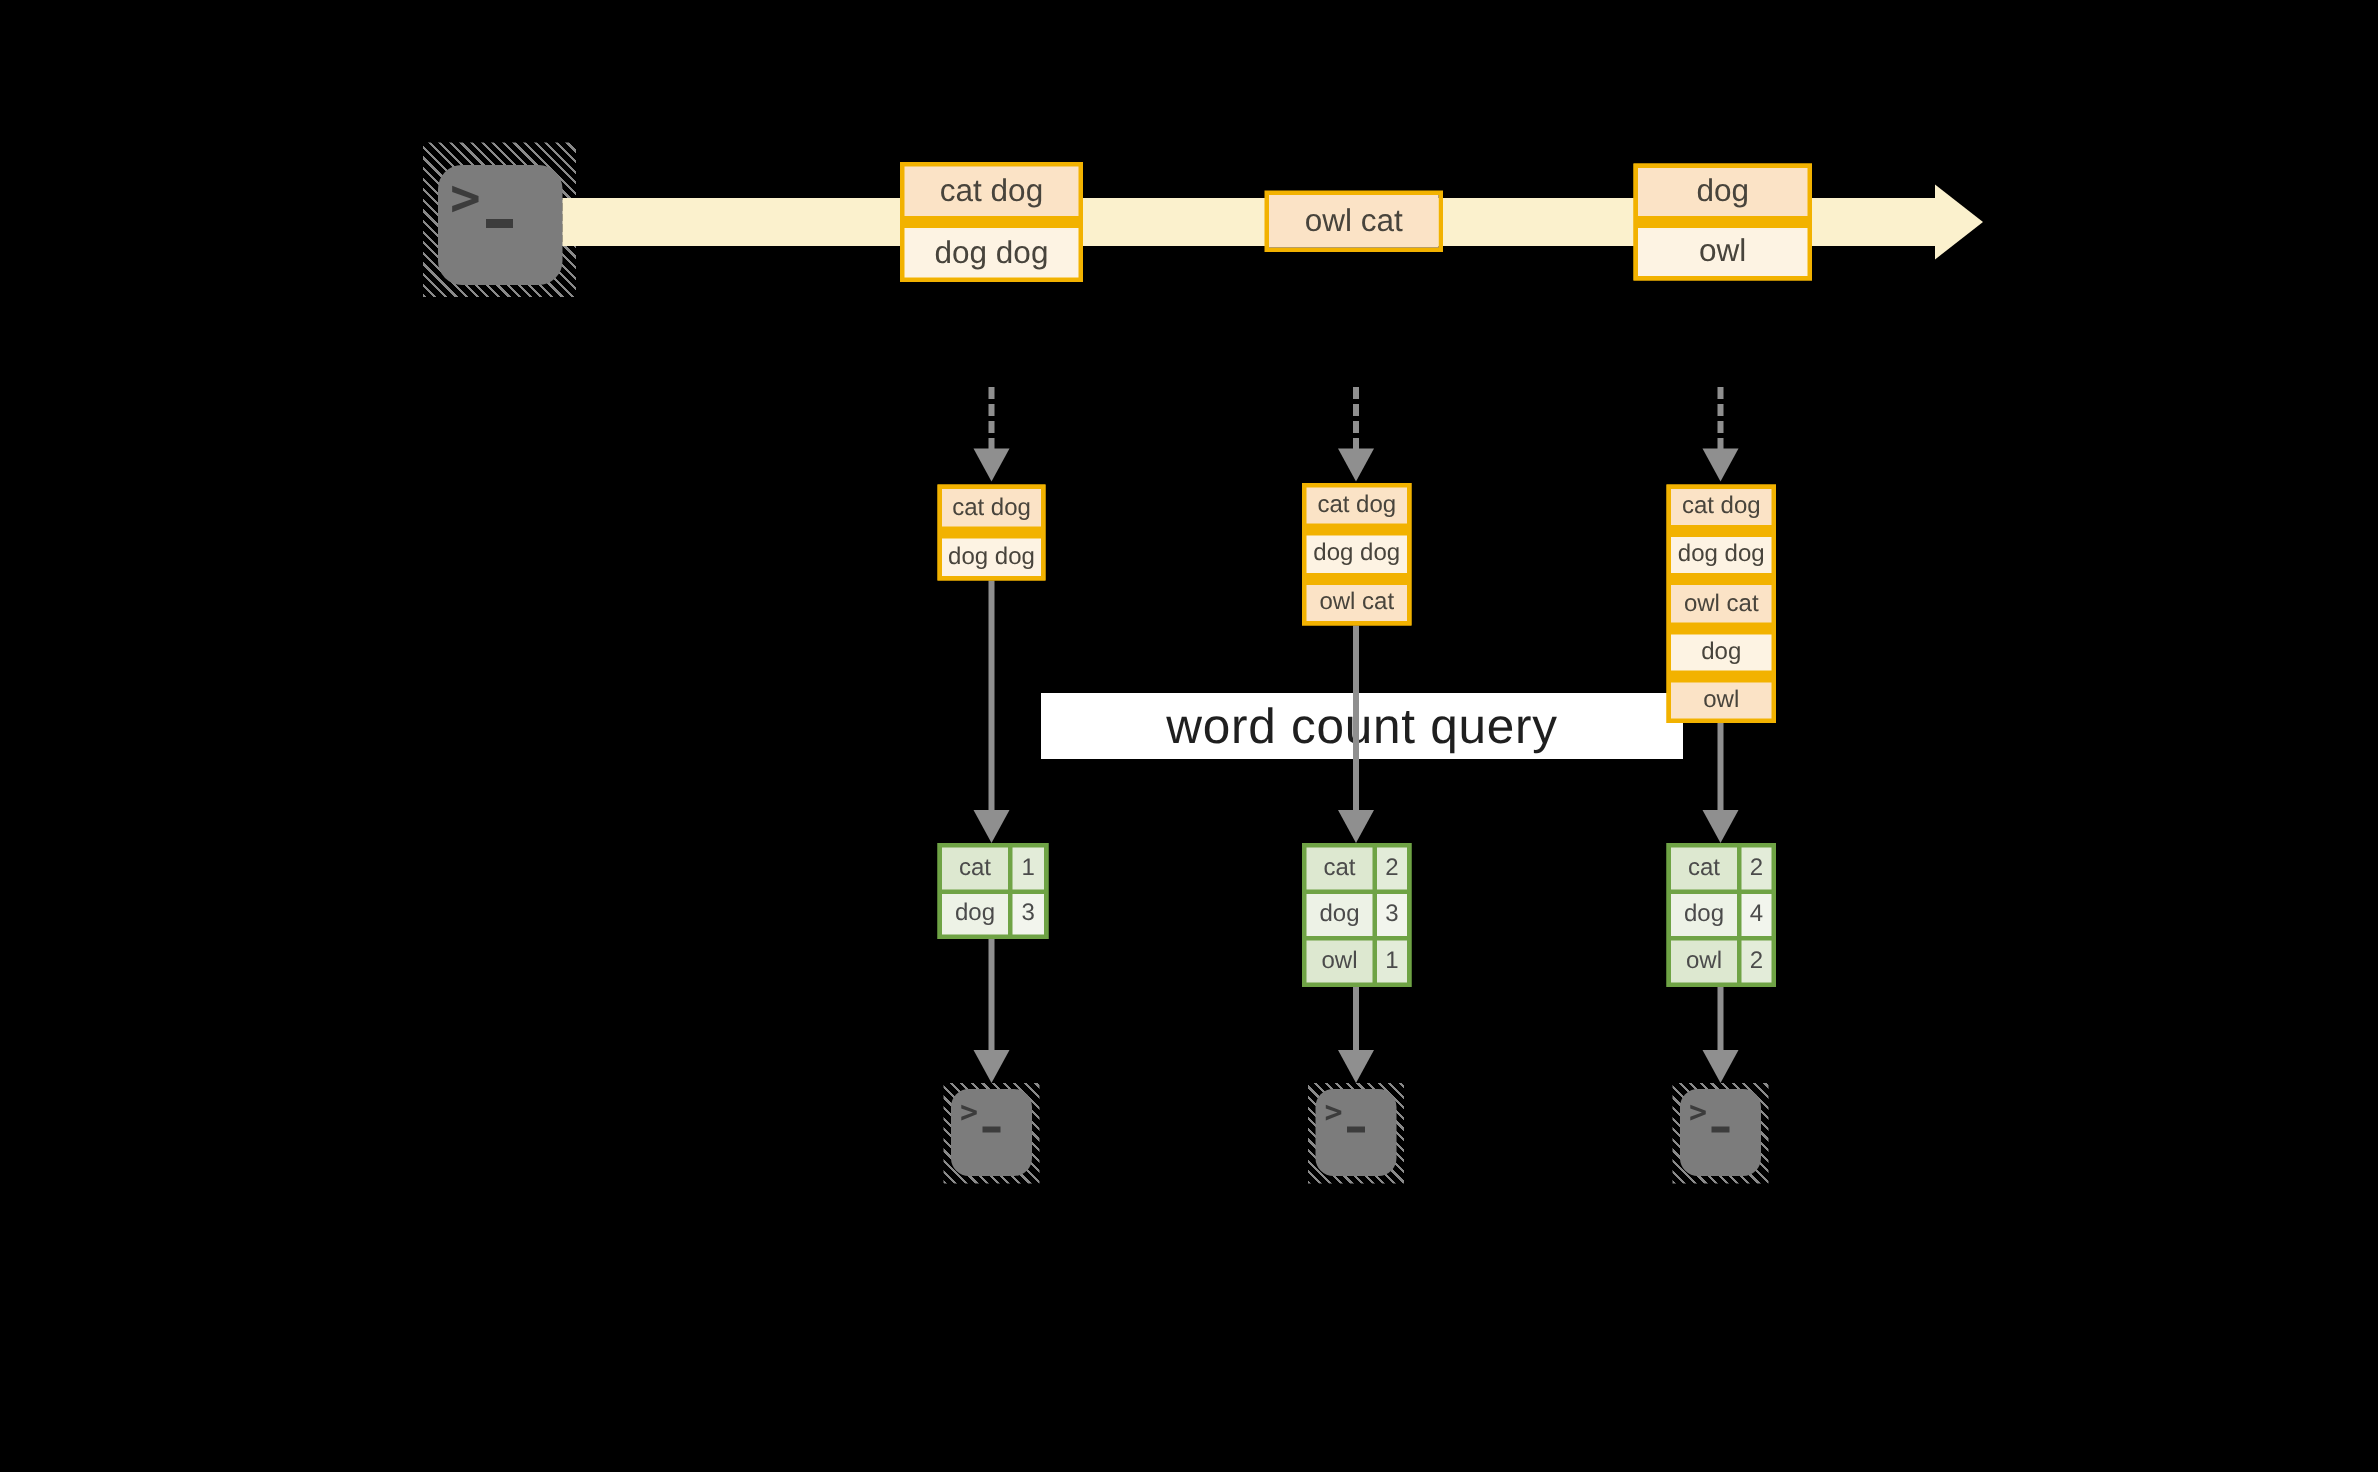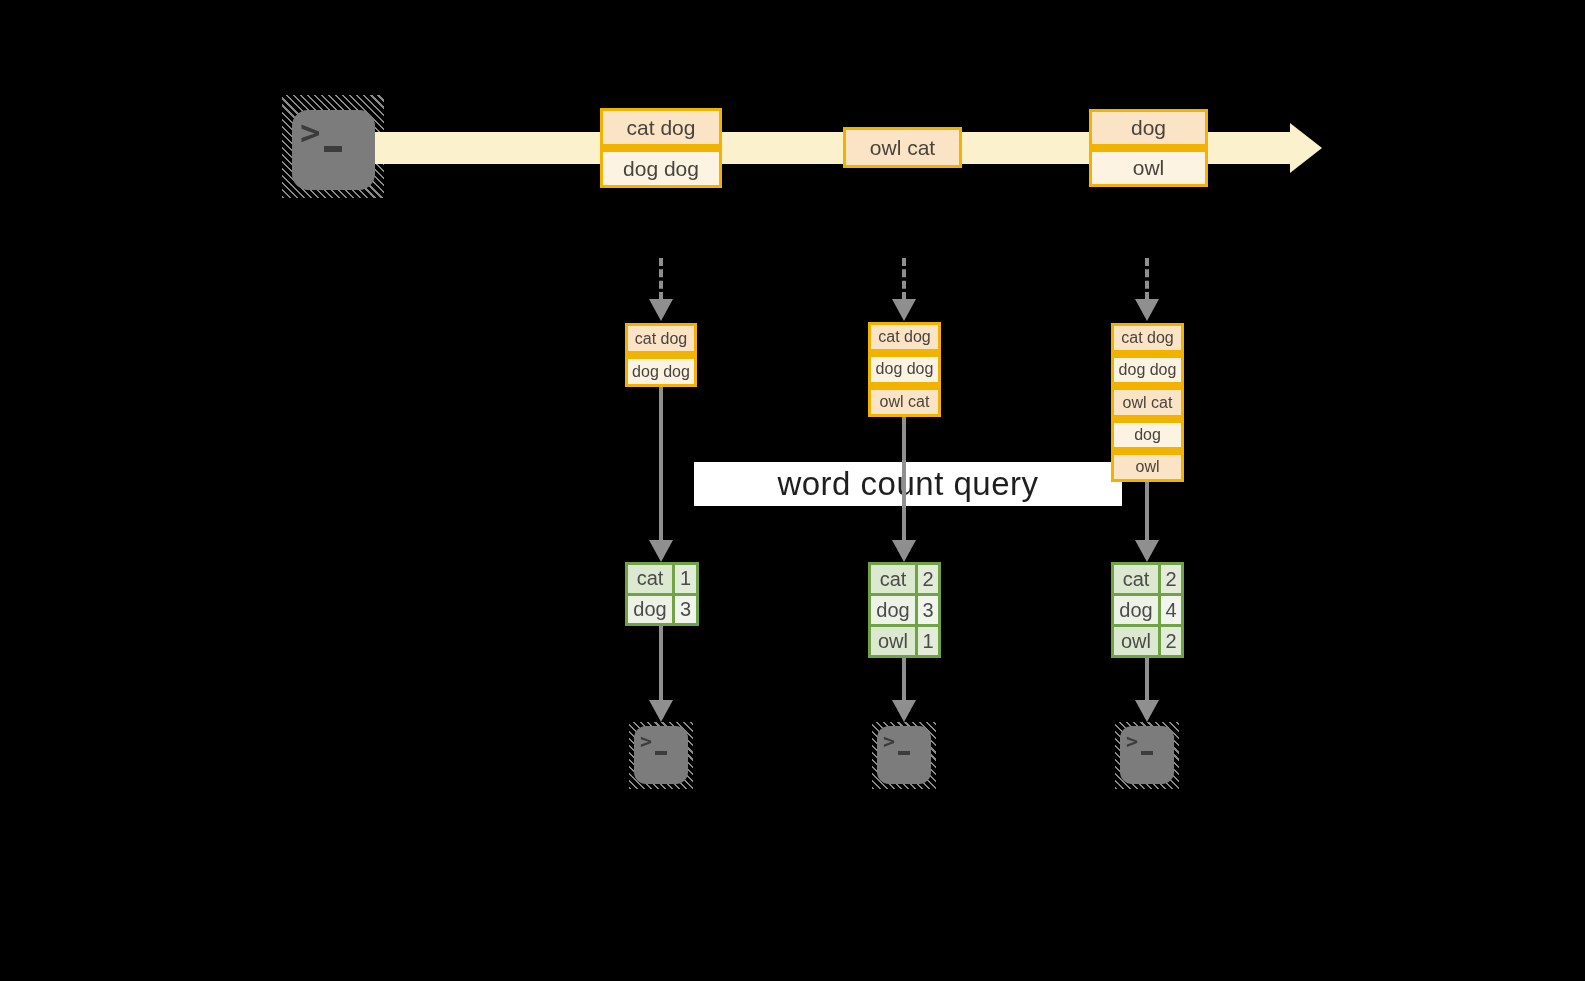--- a/index.html
+++ b/index.html
@@ -45,21 +45,21 @@
     border-left:12px solid transparent; border-right:12px solid transparent;
     border-top:22px solid #8f8f8f; }
   
   .banner { position:absolute; left:694px; top:462px; width:428px; height:44px;
     background:#ffffff; color:#1f1f1f; display:flex; align-items:center;
     justify-content:center; font-size:33px; font-weight:300; z-index:1;
     letter-spacing:0.5px; }
   
   .ctable { position:absolute; border:3px solid #6fa345; display:flex;
     flex-direction:column; z-index:4; box-sizing:border-box; background:#6fa345;
-    font-size:20px; color:#4b4b4b; }
+    font-size:16px; color:#4b4b4b; }
   .ctable .trow { flex:1; display:flex; }
   .ctable .trow + .trow { margin-top:3px; }
   .ctable .tword { width:44px; display:flex; align-items:center; justify-content:center;
     background:#dde8d0; }
   .ctable .tnum { flex:1; margin-left:3px; display:flex; align-items:center;
     justify-content:center; background:#e3ecd9; }
   .ctable .trow:nth-child(even) .tword { background:#edf2e6; }
   .ctable .trow:nth-child(even) .tnum { background:#f2f5ed; }
 </style>
 </head>

